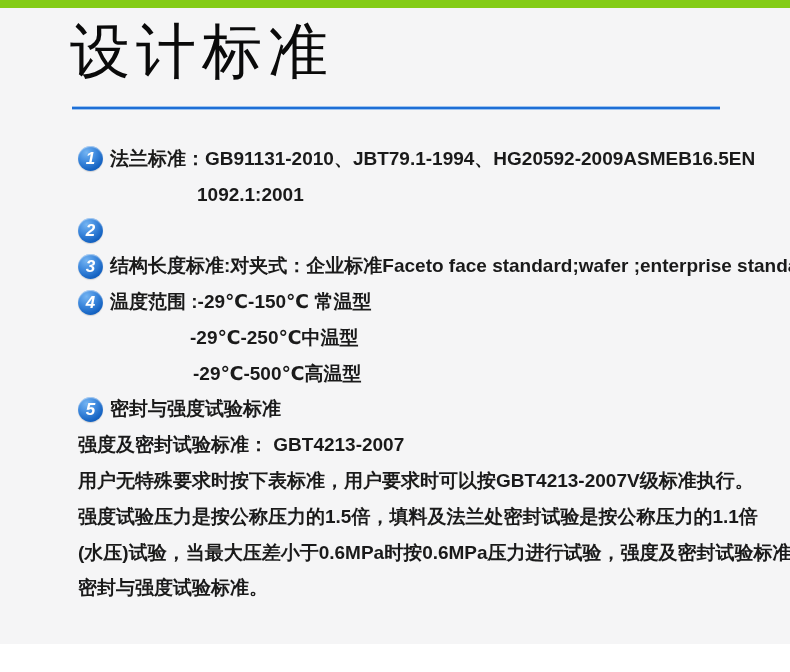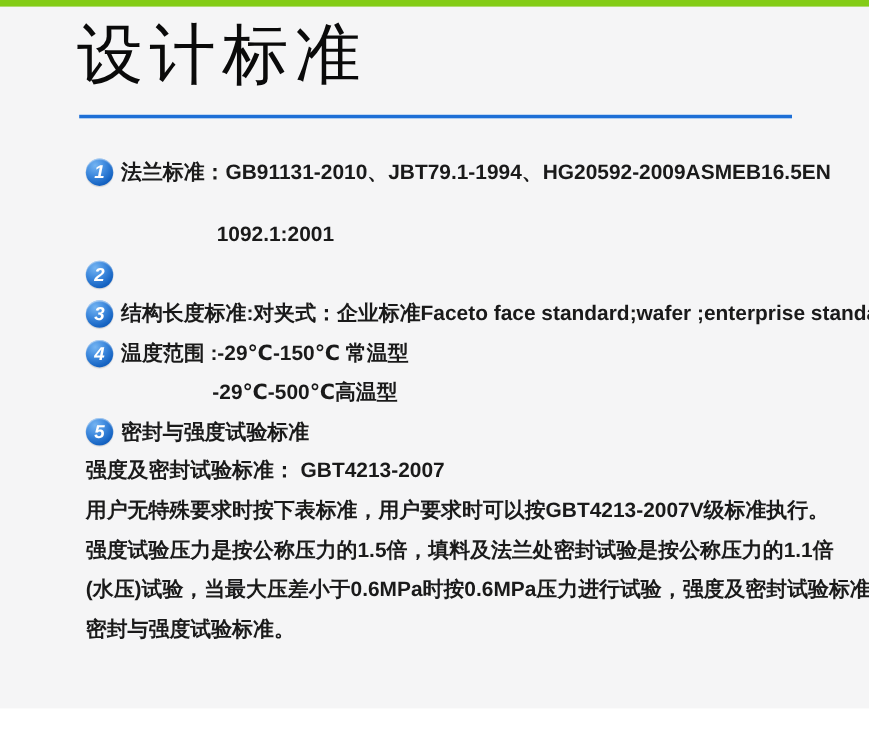--- a/index.html
+++ b/index.html
@@ -1,20 +1,20 @@
 <!DOCTYPE html>
 <html><head>
 <meta charset="utf-8">
 <style>
   html,body{margin:0;padding:0;}
   .page{
     position:relative;
     width:790px;height:644px;
     background:#f5f5f6;
-    border-top:6px solid #84cc16;
+    border-top:8px solid #84cc16;
     box-sizing:border-box;
     overflow:hidden;
     font-family:"Liberation Sans","DejaVu Sans",sans-serif;
     color:#1a1a1a;
   }
   .page-title{
     position:absolute;
     left:70px;top:4px;
     font-size:60px;
     font-weight:400;
@@ -51,21 +51,21 @@
     box-shadow:inset 0 1px 1px rgba(255,255,255,.55), 0 1px 1px rgba(0,0,0,.15);
     color:#ffffff;
     font-size:17px;
     font-weight:700;
     font-style:italic;
     display:flex;
     align-items:center;
     justify-content:center;
     line-height:1;
   }
-  .ind-a{padding-left:125px;margin-top:21px;}
+  .ind-a{padding-left:125px;}
   .ind-b{padding-left:143px;}
   .ind-c{padding-left:118px;}
   .ind-d{padding-left:121px;}
 </style>
 </head>
 <body>
 
 <div class="page">
 
   <div class="page-title">设计标准</div>
@@ -90,20 +90,23 @@
       <span class="badge">3</span>
       <span class="txt">结构长度标准:对夹式：企业标准Faceto face standard;wafer ;enterprise standard</span>
     </div>
 
 
     <div class="row">
       <span class="badge">4</span>
       <span class="txt">温度范围 :-29℃-150℃  常温型</span>
     </div>
 
+    <div class="row ind-c">
+      <span class="txt">-29℃-250℃中温型</span>
+    </div>
 
     <div class="row ind-d">
       <span class="txt">-29℃-500℃高温型</span>
     </div>
 
     <div class="row">
       <span class="badge">5</span>
       <span class="txt">密封与强度试验标准</span>
     </div>
 

